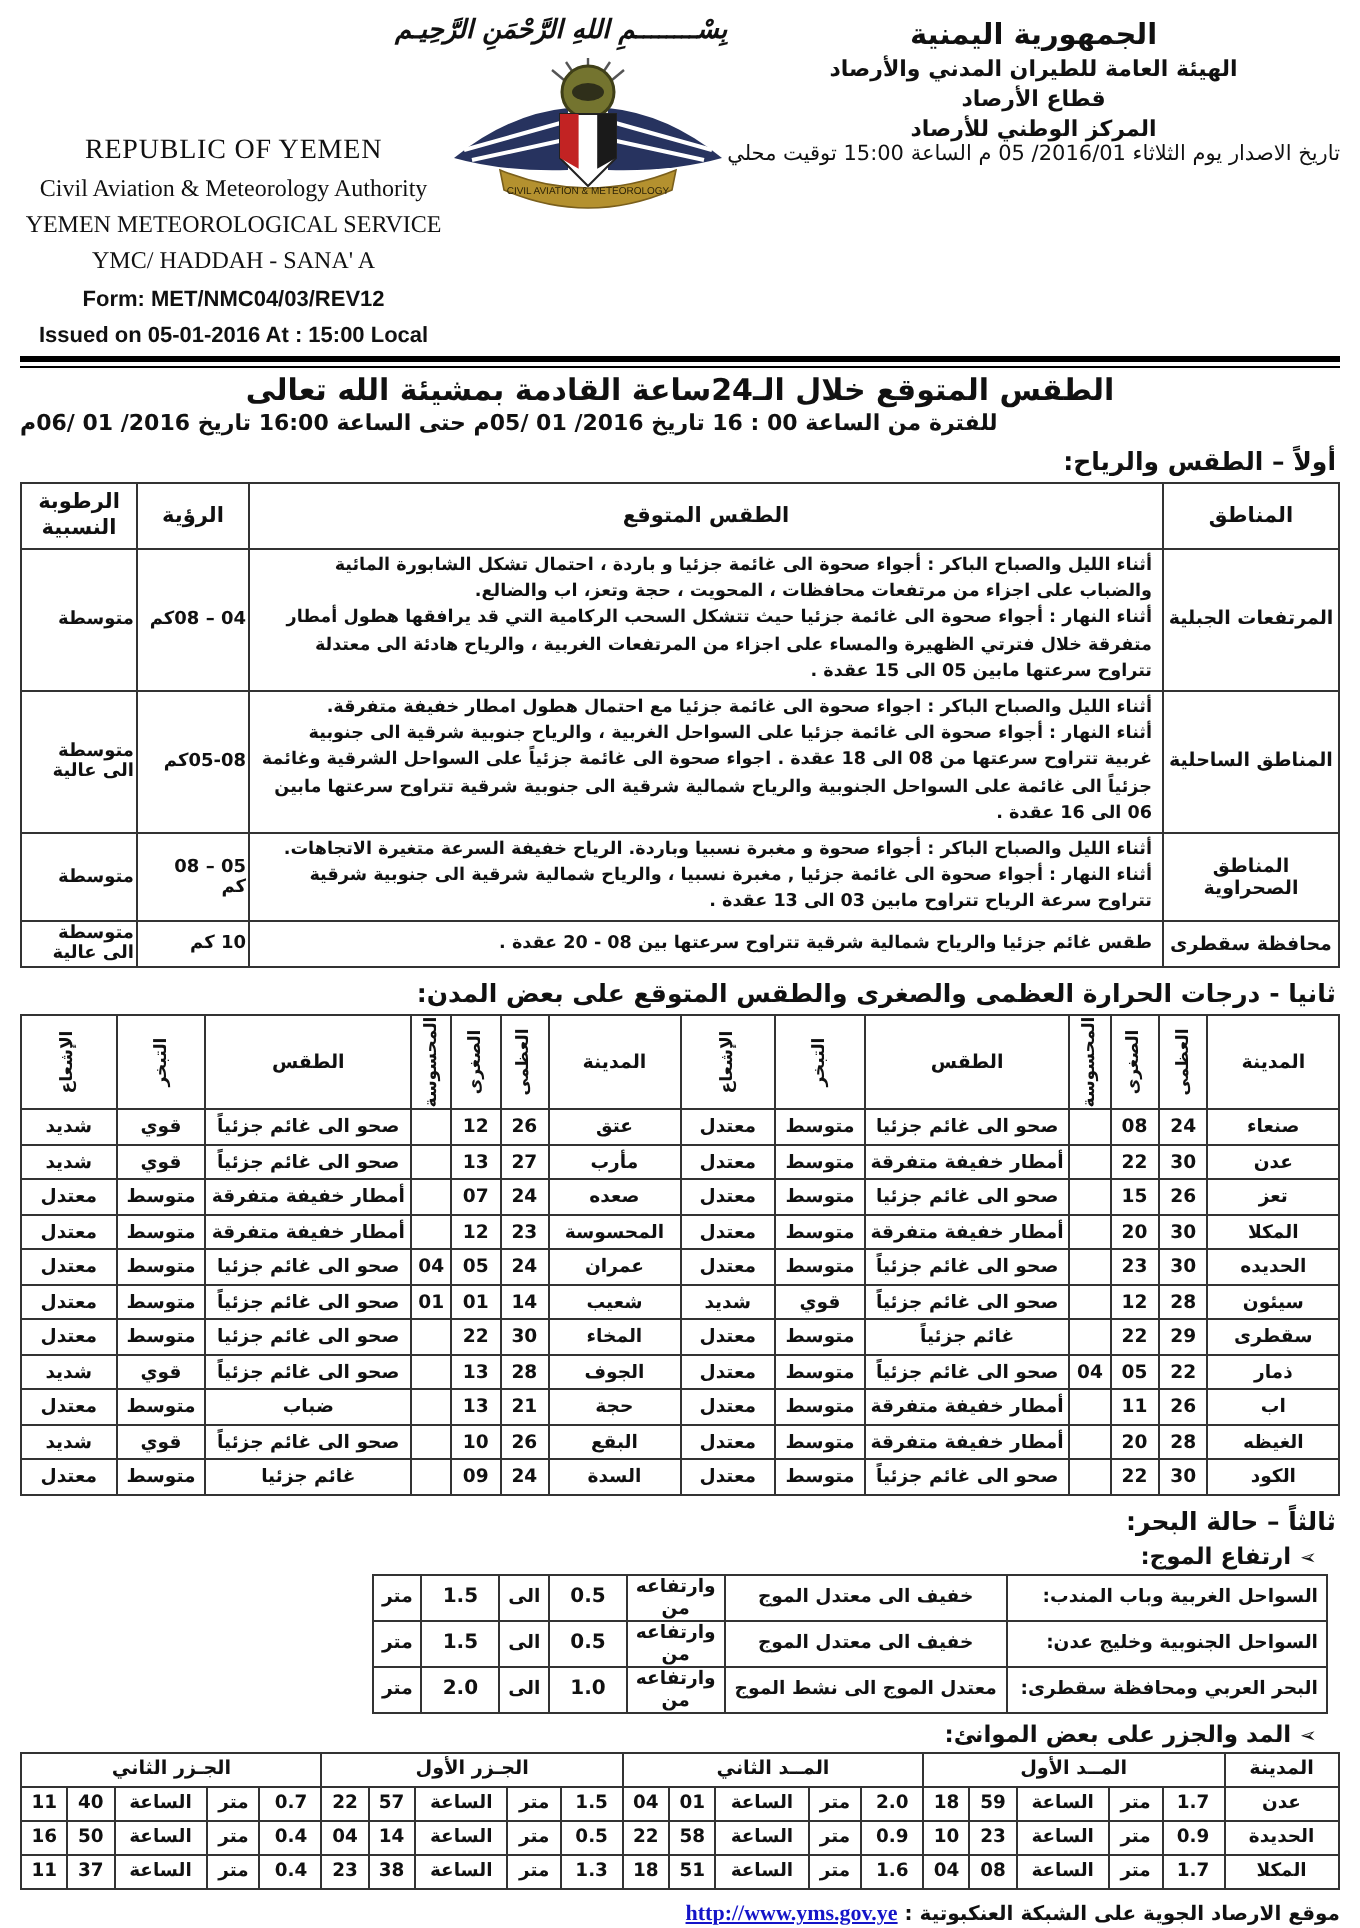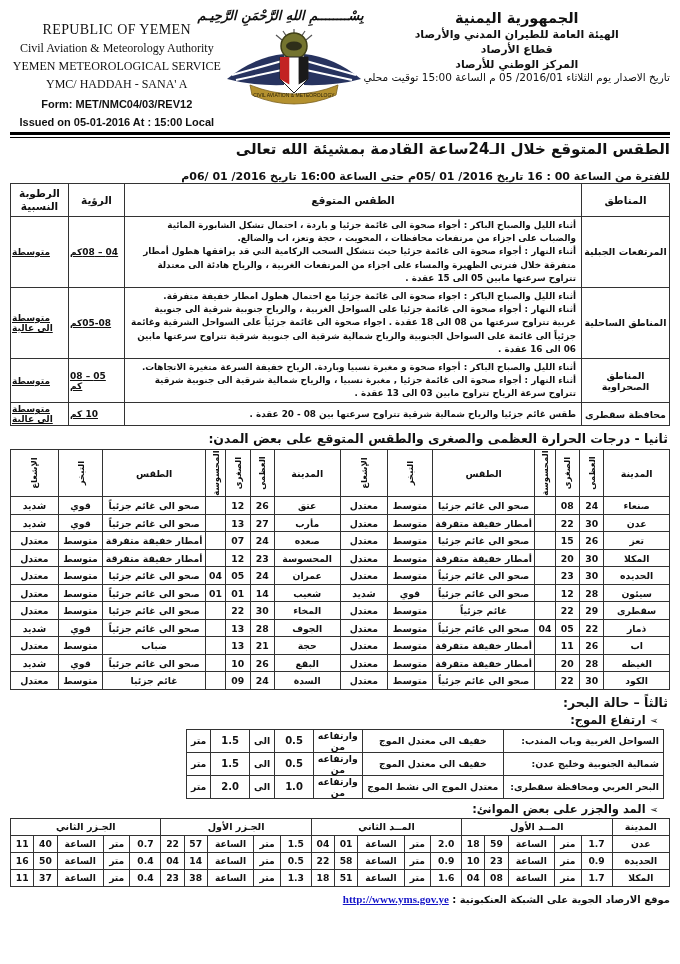--- a/index.html
+++ b/index.html
@@ -1,44 +1,44 @@
 <!DOCTYPE html>
 <html><head>
 <meta charset="utf-8">
 <style>
   html,body{margin:0;padding:0;background:#e8e8e8;}
   .page{width:680px;height:964px;box-sizing:border-box;background:#fff;margin:0 auto;
         padding:6px 10px;font-family:"DejaVu Sans",sans-serif;color:#111;overflow:hidden;}
   
   .hdr{display:flex;direction:ltr;align-items:flex-start;}
   .hdr-en{width:266px;text-align:center;font-family:"Liberation Serif",serif;padding-top:16px;}
-  .hdr-en .l1{font-size:14px;letter-spacing:.4px;}
+  .hdr-en .l1{font-size:14px;letter-spacing:.4px;margin-top:46px;}
   .hdr-en .l2,.hdr-en .l3,.hdr-en .l4{font-size:12px;margin-top:3px;}
   .form-line,.issued-line{font-family:"Liberation Sans",sans-serif;font-weight:700;font-size:11px;margin-top:6px;text-align:center;}
   .hdr-mid{width:146px;text-align:right;position:relative;}
   .bismillah{font-size:13px;font-weight:700;font-style:italic;white-space:nowrap;direction:rtl;margin:2px 0 0 -40px;}
   .hdr-ar{flex:1;text-align:center;font-weight:700;direction:rtl;padding-top:4px;}
   .ar1{font-size:14.5px;}
   .ar2,.ar3,.ar4,.ar5{font-size:11px;margin-top:2px;}
   .ar5{text-decoration:underline;}
   .issue-ar{white-space:nowrap;font-size:10.5px;font-weight:400;}
   .rule{border-top:3px solid #000;border-bottom:1px solid #000;height:2px;margin:4px 0 2px;}
   
   .doc{direction:rtl;font-weight:700;}
-  .main-title{text-align:right;font-size:15px;margin-top:2px;}
-  .period{text-align:right;font-size:11px;margin-top:12px;}
+  .main-title{text-align:center;font-size:15px;margin-top:2px;}
+  .period{text-align:left;font-size:11px;margin-top:1px;}
   .sec-h{font-size:12.5px;margin:5px 2px 3px;}
   table.t{width:100%;border-collapse:collapse;}
   .t th,.t td{border:1px solid #333;}
   
   .t1 th{font-size:10.5px;height:30px;text-align:center;}
   .hum-h{white-space:pre-line;font-size:9.5px;line-height:1.2;}
   .c-region{font-size:9.5px;text-align:center;padding:0 2px;}
   .c-forecast{font-size:8.8px;text-align:right;padding:2px 5px;white-space:pre-line;line-height:1.5;}
-  .c-vis,.c-hum{text-align:left;font-size:9px;white-space:pre-line;text-decoration:underline;}
+  .c-vis,.c-hum{text-align:right;font-size:9px;white-space:pre-line;}
   
   .t2 td{text-align:center;font-size:9.3px;height:16.5px;padding:0 1px;}
   .t2 th{font-size:9.5px;text-align:center;}
   th.vcell{height:44px;position:relative;}
   .vert{position:absolute;left:50%;top:50%;transform:translate(-50%,-50%) rotate(-90deg);
         white-space:nowrap;font-size:8.5px;}
   .c-weathertxt{font-size:8.6px;}
   
   .wave{width:478px;border-collapse:collapse;margin:2px 6px 2px auto;}
   .wave td{border:1px solid #333;font-size:9.3px;height:21px;padding:0 4px;text-align:center;}
@@ -114,20 +114,21 @@
     </div>
   </div>
 
   <div class="rule"></div>
 
   <div class="doc">
 
     <div class="main-title">الطقس المتوقع خلال الـ24ساعة القادمة بمشيئة الله تعالى</div>
     <div class="period">للفترة من الساعة 00 : 16 تاريخ 2016/ 01 /05م حتى الساعة 16:00 تاريخ 2016/ 01 /06م</div>
 
+    <div class="sec-h">أولاً – الطقس والرياح:</div>
     <table class="t t1">
       <colgroup>
           <col style="width:88px">
           <col>
           <col style="width:56px">
           <col style="width:58px">
         </colgroup>
       <thead>
         <tr>
           <th>المناطق</th>
@@ -418,21 +419,21 @@
           <tr>
             <td class="c-area">السواحل الغربية وباب المندب:</td>
             <td class="c-state">خفيف الى معتدل الموج</td>
             <td class="c-pref">وارتفاعه من</td>
             <td class="c-val">0.5</td>
             <td class="c-pref">الى</td>
             <td class="c-val">1.5</td>
             <td class="c-pref">متر</td>
           </tr>
           <tr>
-            <td class="c-area">شمالية الجنوبية وخليج عدن:</td>
+            <td class="c-area">السواحل الجنوبية وخليج عدن:</td>
             <td class="c-state">خفيف الى معتدل الموج</td>
             <td class="c-pref">وارتفاعه من</td>
             <td class="c-val">0.5</td>
             <td class="c-pref">الى</td>
             <td class="c-val">1.5</td>
             <td class="c-pref">متر</td>
           </tr>
           <tr>
             <td class="c-area">البحر العربي ومحافظة سقطرى:</td>
             <td class="c-state">معتدل الموج الى نشط الموج</td>

